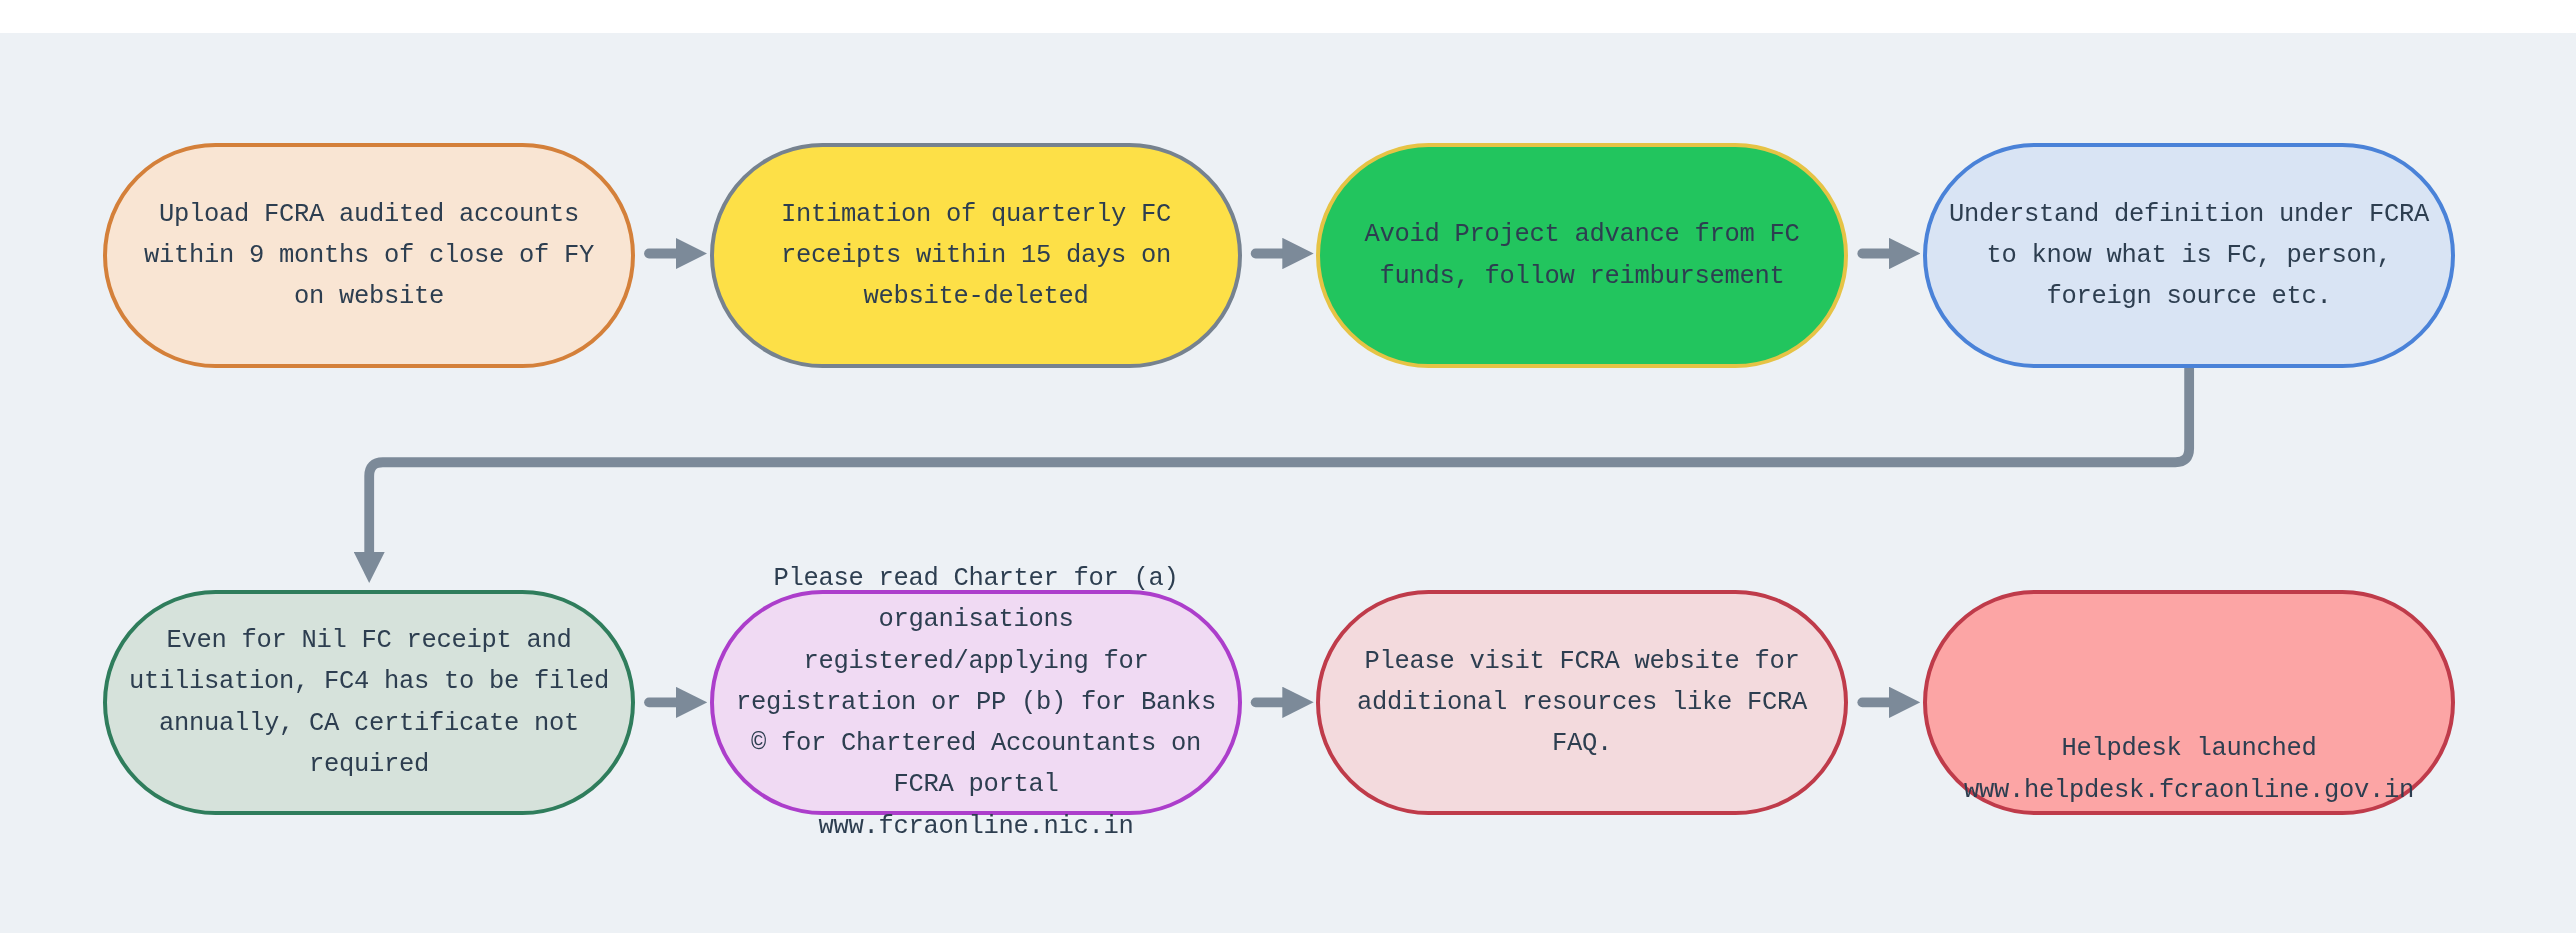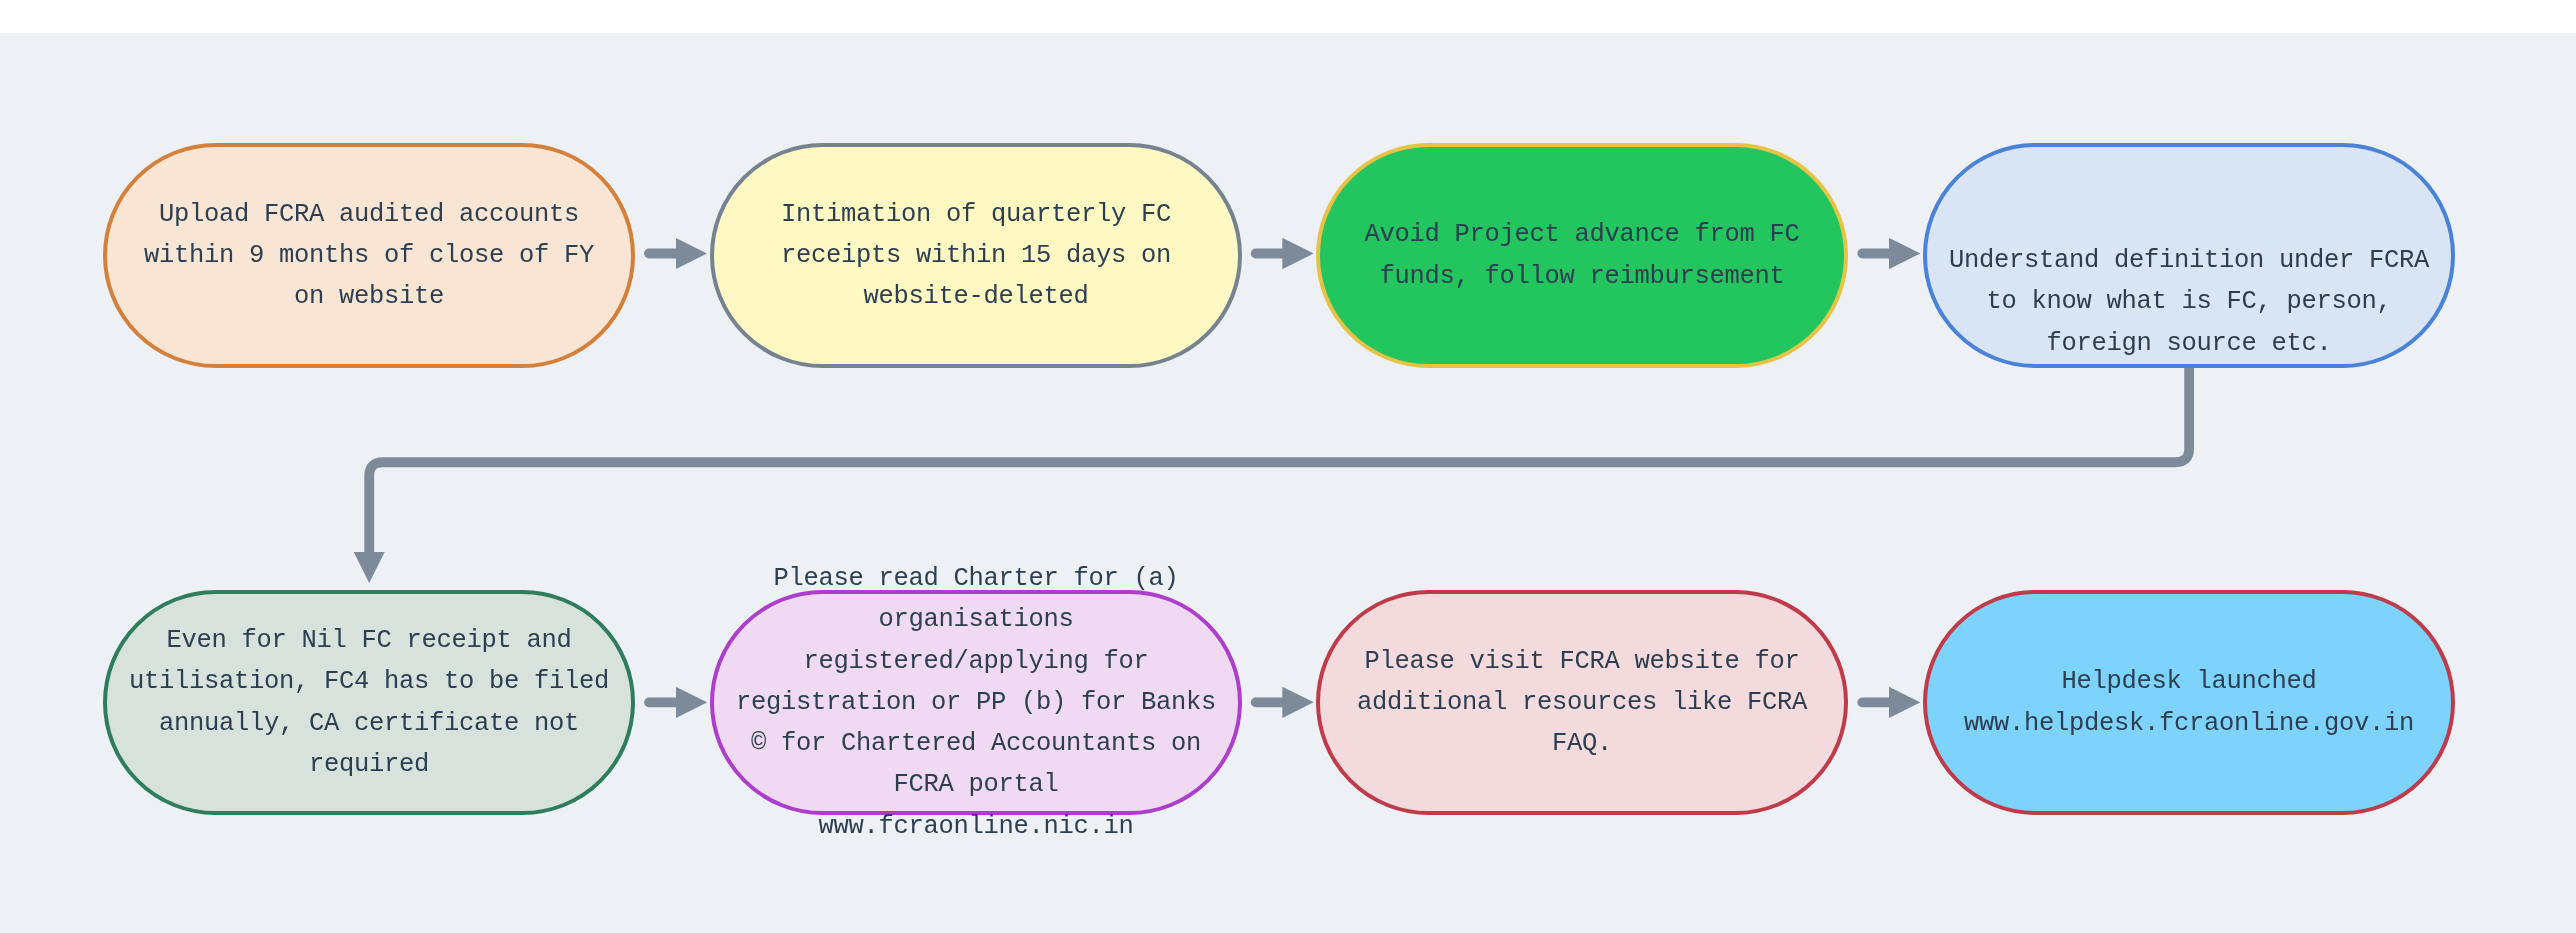--- a/index.html
+++ b/index.html
@@ -69,42 +69,42 @@
         <path d="M 1281 683 H 1313" marker-end="url(#ah)"></path>
         <path d="M 1900 683 H 1932" marker-end="url(#ah)"></path>
       </g>
     </svg>
   </div>
 
   <div class="node r1 c1" style="background-color: rgb(249, 229, 211); border-color: rgb(212, 128, 58);">
     <span>Upload FCRA audited accounts within 9 months of close of FY on website</span>
   </div>
 
-  <div class="node r1 c2" style="background-color: #fef9c3; border-color: rgb(118, 130, 143);">
+  <div class="node r1 c2" style="background-color: #fde047; border-color: rgb(118, 130, 143);">
     <span>Intimation of quarterly FC receipts within 15 days on website-deleted</span>
   </div>
 
   <div class="node r1 c3" style="background-color: #22c55e; border-color: rgb(230, 195, 69);">
     <span>Avoid Project advance from FC funds, follow reimbursement</span>
   </div>
 
-  <div class="node r1 c4" style="background-color: rgb(217, 228, 244); border-color: rgb(74, 130, 216); align-items: flex-end;">
+  <div class="node r1 c4" style="background-color: rgb(217, 228, 244); border-color: rgb(74, 130, 216);">
     <span>Understand definition under FCRA to know what is FC, person, foreign source etc.</span>
   </div>
 
   <div class="node r2 c1" style="background-color: rgb(214, 226, 219); border-color: rgb(47, 125, 92);">
     <span>Even for Nil FC receipt and utilisation, FC4 has to be filed annually, CA certificate not required</span>
   </div>
 
   <div class="node r2 c3" style="background-color: rgb(243, 218, 221); border-color: rgb(191, 59, 74);">
     <span>Please visit FCRA website for additional resources like FCRA FAQ.</span>
   </div>
 
   <div class="node r2 c2" style="background-color: rgb(240, 218, 243); border-color: rgb(172, 62, 203);">
     <span>Please read Charter for (a) organisations registered/applying for registration or PP (b) for Banks © for Chartered Accountants on FCRA portal www.fcraonline.nic.in</span>
   </div>
 
-  <div class="node r2 c4" style="background-color: #7dd3fc; border-color: rgb(191, 59, 74);">
+  <div class="node r2 c4" style="background-color: #fca5a5; border-color: rgb(191, 59, 74); align-items: flex-end;">
     <span>Helpdesk launched www.helpdesk.fcraonline.gov.in</span>
   </div>
 
 </div>
 
 
 </body></html>

